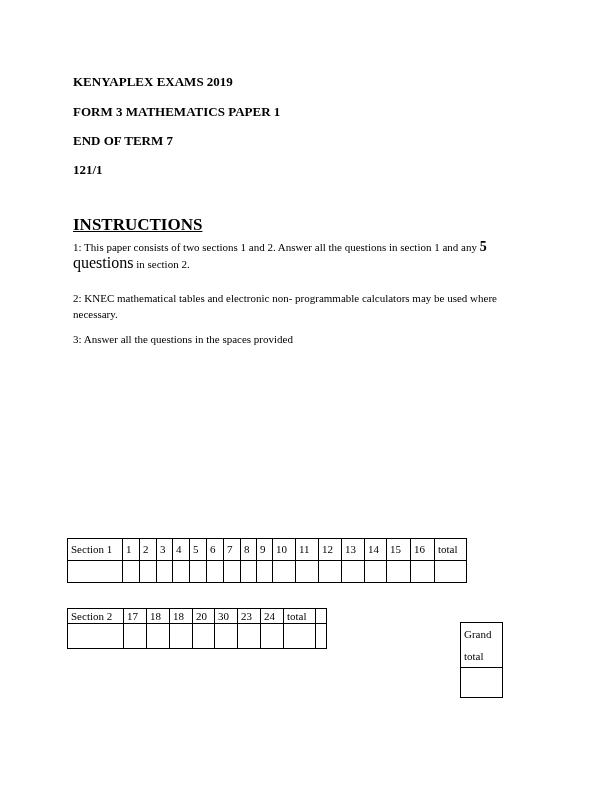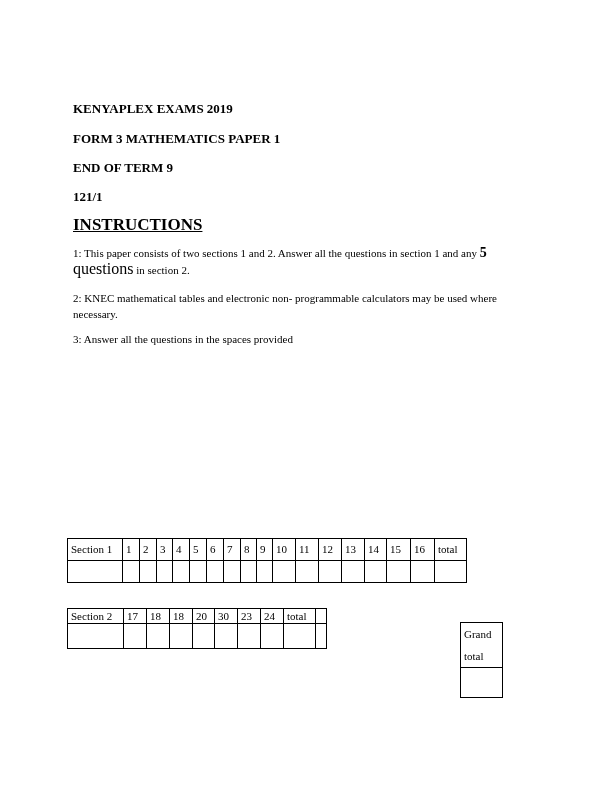--- a/index.html
+++ b/index.html
@@ -1,19 +1,19 @@
 <!DOCTYPE html>
 <html><head>
 <meta charset="utf-8">
 <style>
   html, body { margin: 0; padding: 0; background: #ffffff; }
   body { width: 612px; height: 792px; position: relative; overflow: hidden;
          font-family: "Liberation Serif", serif; color: #000; }
   .abs { position: absolute; }
-  .hdr { font-weight: bold; font-size: 13px; left: 73px; white-space: nowrap; margin-top: 27px; }
+  .hdr { font-weight: bold; font-size: 13px; left: 73px; white-space: nowrap; }
   .instr-title { left: 73px; top: 215px; font-weight: bold; font-size: 17px; text-decoration: underline; }
   .para { left: 73px; font-size: 11px; line-height: 16px; width: 470px; }
   .big { font-size: 16px; }
   .bigb { font-size: 14px; font-weight: bold; }
   table { border-collapse: collapse; position: absolute; table-layout: fixed; }
   td { border: 1px solid #000; padding: 0 0 0 3px; font-size: 11px; vertical-align: top;
        overflow: hidden; white-space: nowrap; line-height: 20px; }
   #t1 { left: 67px; top: 538px; }
   #t1 tr.h td { height: 21px; }
   #t1 tr.b td { height: 21px; }
@@ -23,26 +23,26 @@
   #t3 { left: 460px; top: 622px; }
   #t3 td { width: 38px; }
   #t3 tr.h td { height: 27px; line-height: 22px; white-space: normal; }
   #t3 tr.b td { height: 29px; }
 </style>
 </head>
 <body>
 
 <div class="abs hdr" style="top:74px">KENYAPLEX EXAMS 2019</div>
 <div class="abs hdr" style="top:104px">FORM 3 MATHEMATICS PAPER 1</div>
-<div class="abs hdr" style="top:133px">END OF TERM 9</div>
+<div class="abs hdr" style="top:133px">END OF TERM 7</div>
 <div class="abs hdr" style="top:162px">121/1</div>
 
 <div class="abs instr-title">INSTRUCTIONS</div>
 
-<div class="abs para" style="top:245px">
+<div class="abs para" style="top:239px">
   <span>1:  This paper consists of two sections 1 and 2. Answer all the questions in section 1 and any </span><span class="bigb">5</span><br>
   <span class="big">questions</span><span> in section 2.</span>
 </div>
 
 <div class="abs para" style="top:290px">2: KNEC mathematical tables and electronic non- programmable calculators may be used where necessary.</div>
 <div class="abs para" style="top:331px">3: Answer all the questions in the spaces provided</div>
 
 <table id="t1">
   <colgroup>
     <col style="width:55px">

